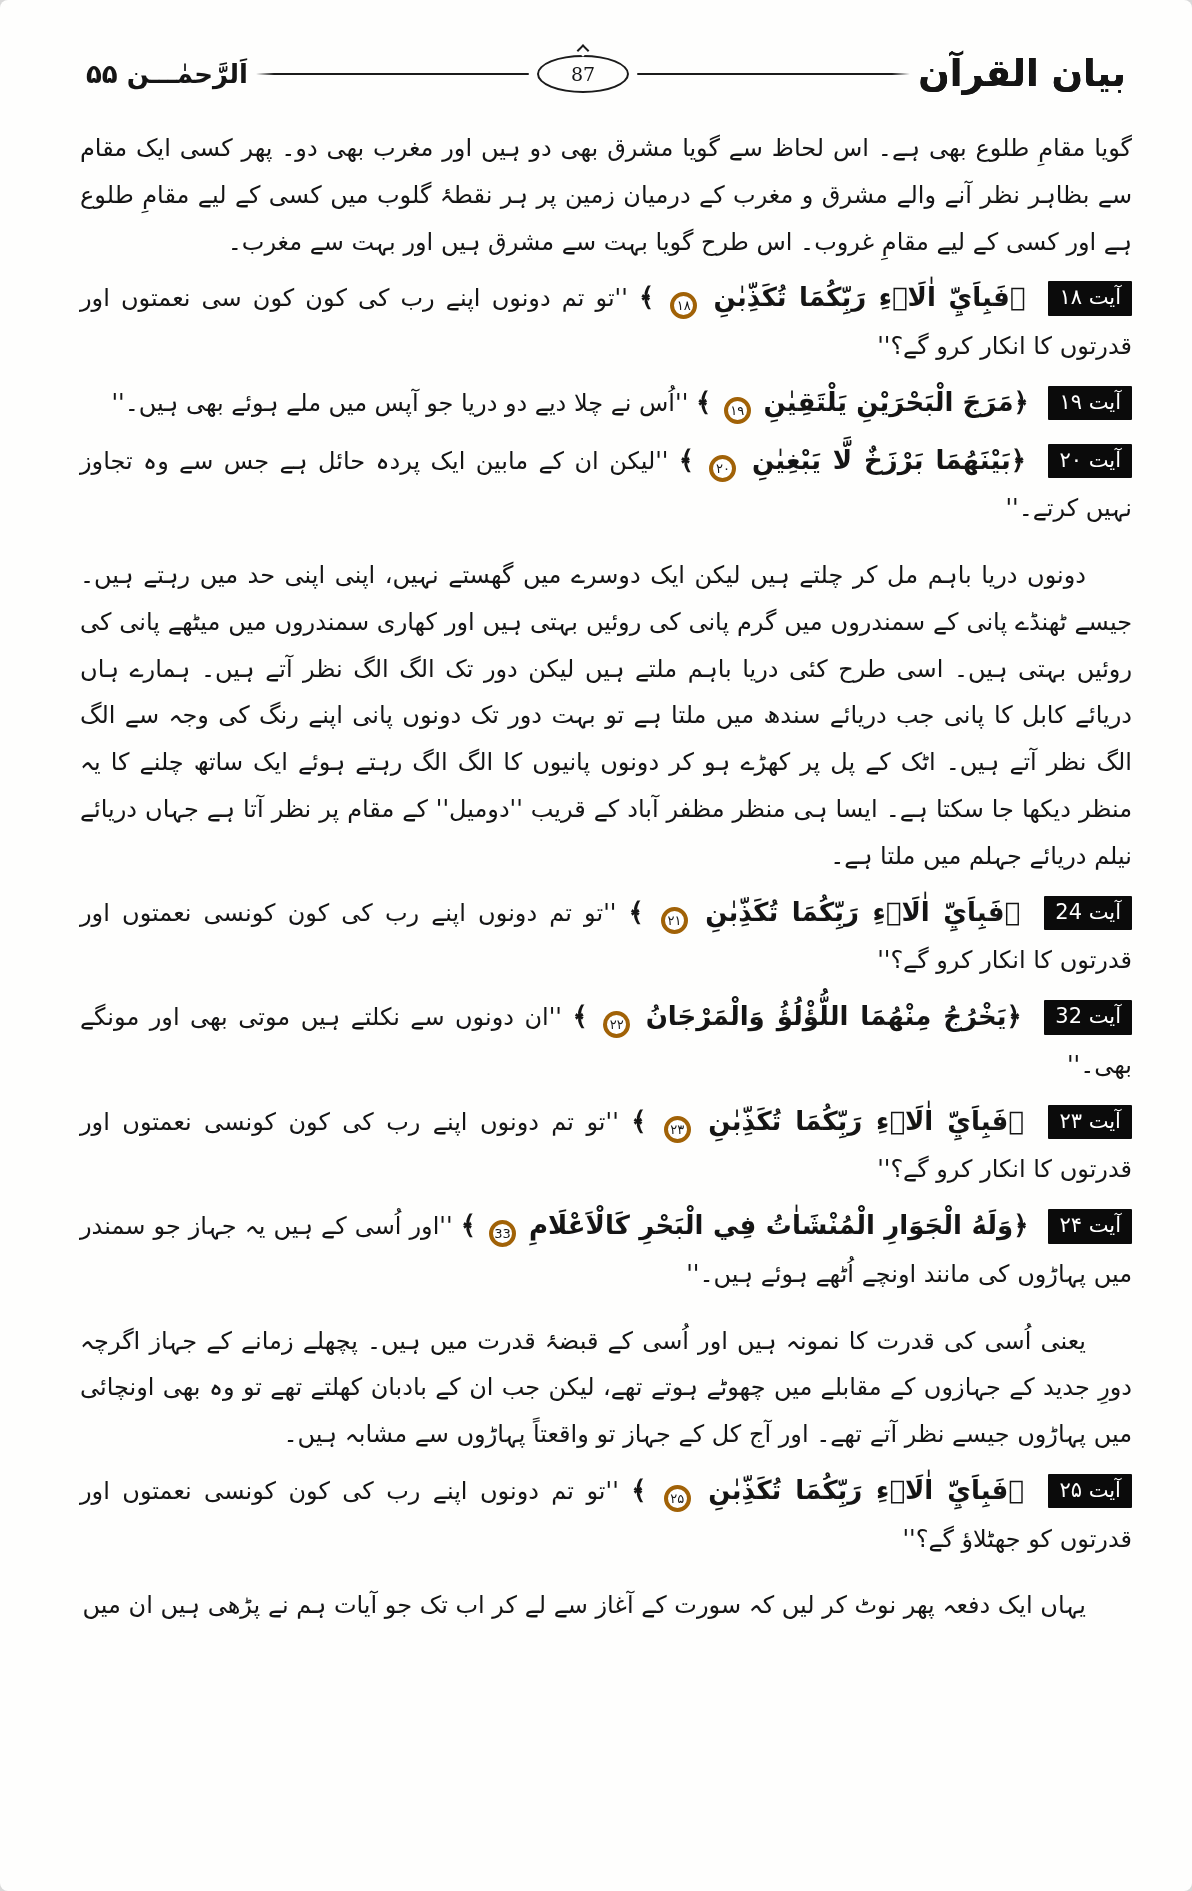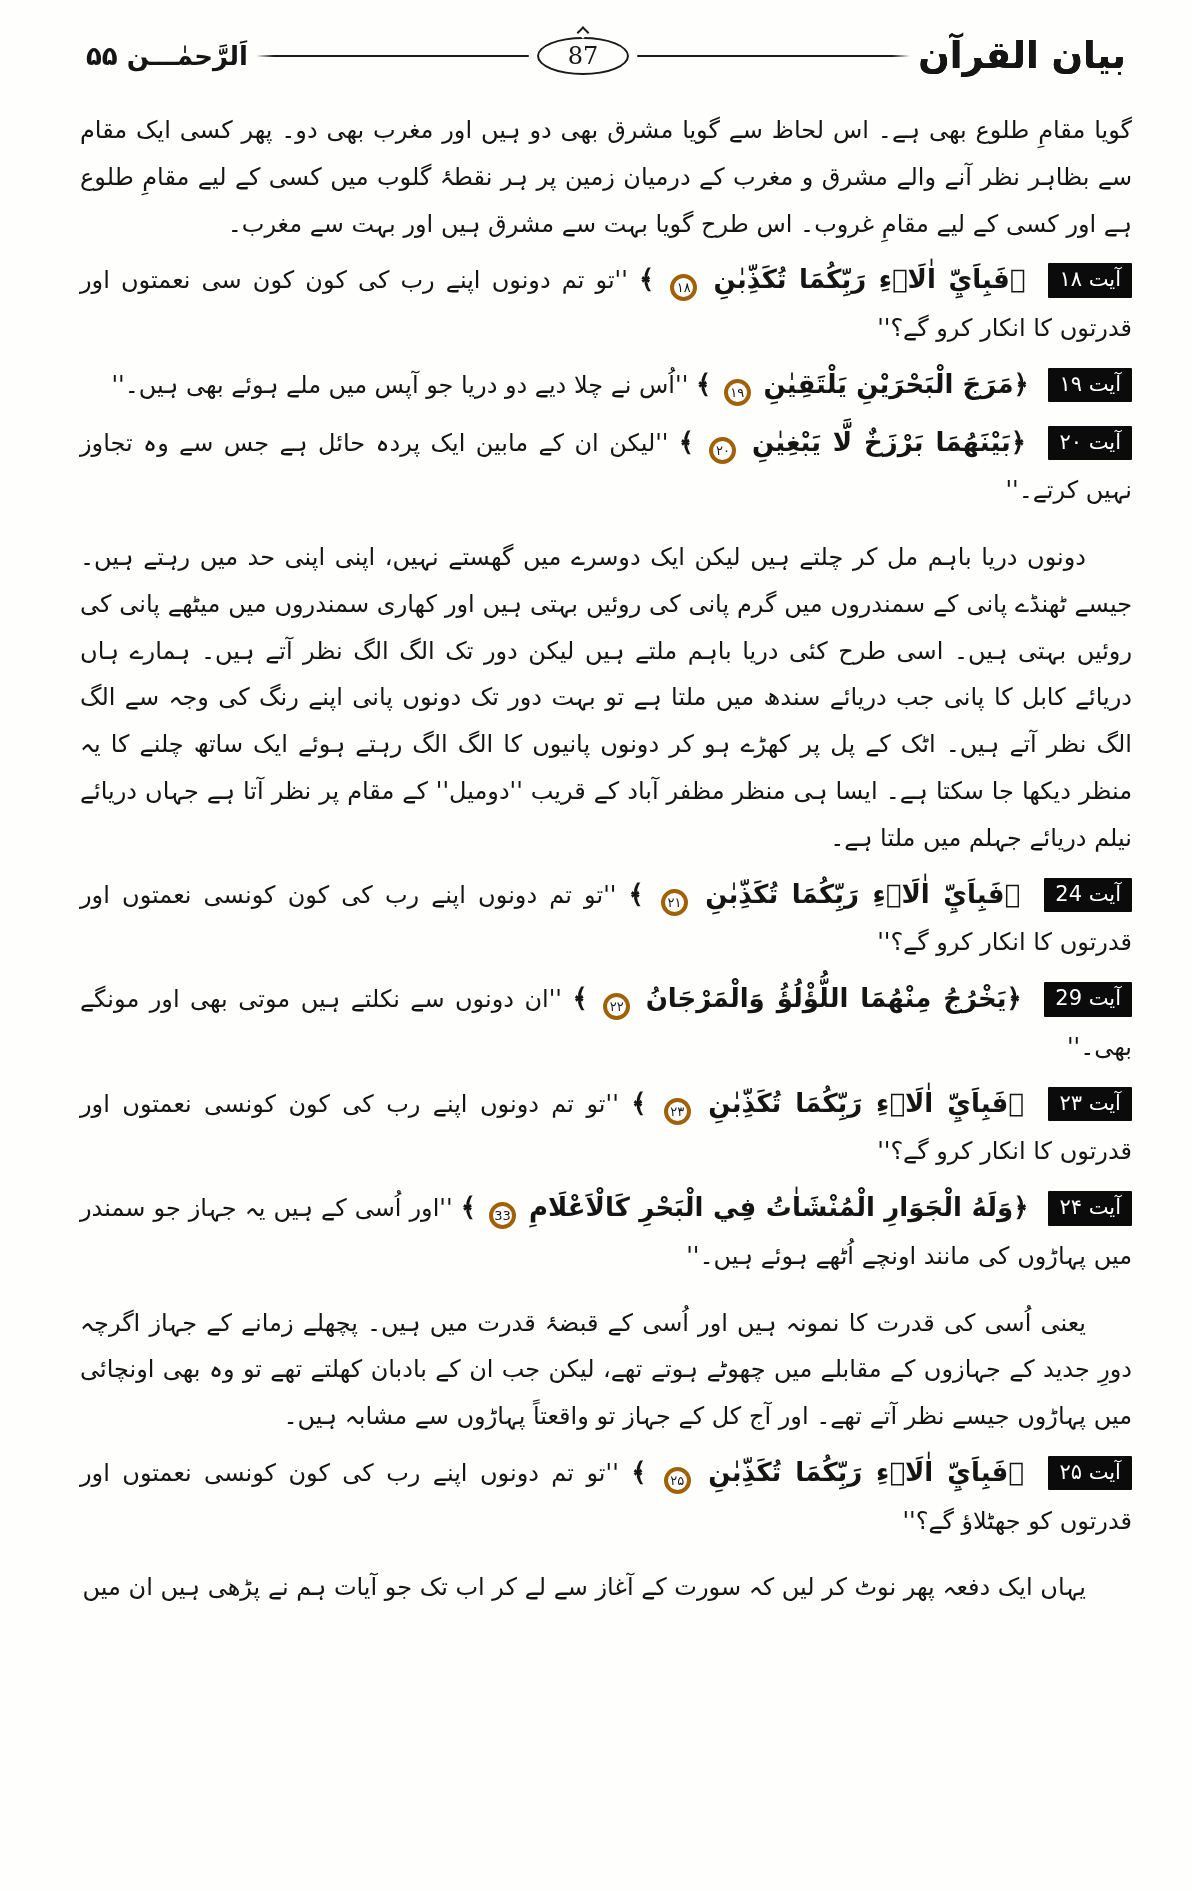--- a/index.html
+++ b/index.html
@@ -5,23 +5,24 @@
   * { margin:0; padding:0; box-sizing:border-box; }
   html,body { background:#d9d9d9; }
   body { font-family:"DejaVu Sans", sans-serif; }
 
   .page {
     position:relative;
     width:1192px; height:1891px;
     margin:0 auto;
     background:#fefefd;
     color:#151515;
-    padding:34px 60px 40px 80px;
+    padding:52px 60px 40px 80px;
     overflow:hidden;
     direction:rtl;
+    border-radius:8px;
   }
 
   
   .header {
     direction:ltr;
     display:flex; align-items:center; gap:8px;
     margin-bottom:30px;
     padding:0 6px;
   }
   .h-left {
@@ -34,21 +35,21 @@
   .pageno-wrap { position:relative; display:flex; align-items:center; justify-content:center; }
   .pageno-finial {
     position:absolute; top:-9px; left:50%; transform:translateX(-50%) rotate(45deg);
     width:9px; height:9px; background:#fefefd; border:2px solid #1b1b1b;
     border-right:none; border-bottom:none;
   }
   .pageno {
     min-width:92px; height:38px;
     border:2px solid #1b1b1b; border-radius:50%;
     display:flex; align-items:center; justify-content:center;
-    font-size:24px; font-family:"DejaVu Serif", serif;
+    font-size:19px; font-family:"DejaVu Serif", serif;
     background:#fefefd; direction:ltr;
   }
   .h-right {
     direction:rtl; white-space:nowrap;
     font-weight:bold; font-size:37px;
     text-shadow:0 0 .6px #000;
   }
 
   
   .body {
@@ -132,21 +133,21 @@
 
     <p class="verse gap-top">
       <span class="marker">آیت 24</span>
       <span class="arabic">﴿فَبِاَيِّ اٰلَاۤءِ رَبِّكُمَا تُكَذِّبٰنِ</span>
       <span class="medallion">۲۱</span>
       <span class="arabic">﴾</span>
       <span class="trans">''تو تم دونوں اپنے رب کی کون کونسی نعمتوں اور قدرتوں کا انکار کرو گے؟''</span>
     </p>
 
     <p class="verse gap-top">
-      <span class="marker">آیت 29</span>
+      <span class="marker">آیت 32</span>
       <span class="arabic">﴿يَخْرُجُ مِنْهُمَا اللُّؤْلُؤُ وَالْمَرْجَانُ</span>
       <span class="medallion">۲۲</span>
       <span class="arabic">﴾</span>
       <span class="trans">''ان دونوں سے نکلتے ہیں موتی بھی اور مونگے بھی۔''</span>
     </p>
 
     <p class="verse">
       <span class="marker">آیت ۲۳</span>
       <span class="arabic">﴿فَبِاَيِّ اٰلَاۤءِ رَبِّكُمَا تُكَذِّبٰنِ</span>
       <span class="medallion">۲۳</span>

